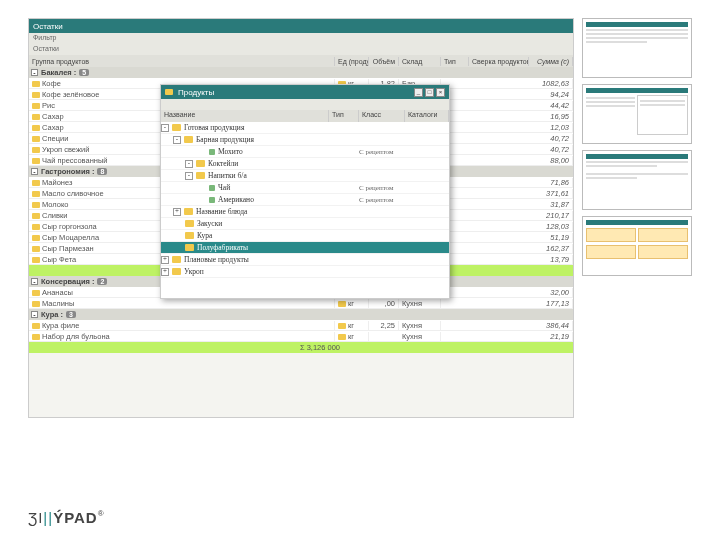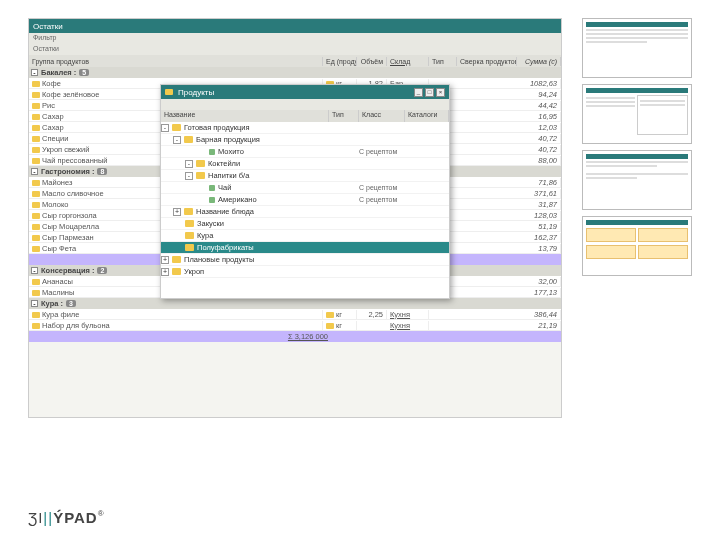--- a/index.html
+++ b/index.html
@@ -1,50 +1,50 @@
 <!DOCTYPE html>
 <html><head>
 <meta charset="utf-8">
 <style>
   * { box-sizing: border-box; margin: 0; padding: 0; }
   html, body { width: 720px; height: 540px; font-family: Arial, sans-serif; background: #fff; overflow: hidden; }
   .slide { width: 720px; height: 540px; position: relative; padding: 18px 28px 10px 28px; }
   .title { font-size: 26px; font-weight: 400; color: #1a8a8a; margin-bottom: 10px; }
-  .content { display: flex; gap: 20px; justify-content: space-between; }
+  .content { display: flex; gap: 8px; justify-content: space-between; }
   .main-area { flex: 1; position: relative; height: 400px; }
 
   
   .win { position: absolute; border: 1px solid #ccc; background: #f4f4f0; font-size: 8px; color: #555; }
   .win-back { left: 0; top: 0; right: 0; bottom: 0; }
   .win-titlebar { height: 14px; background: #2a7a7a; color: #fff; padding: 2px 4px; font-size: 8px; display:flex; align-items:center; gap:3px; }
   .win-toolbar { height: 11px; background: #e8e8e2; padding: 1px 4px; font-size: 7px; color:#666;}
   .grid { width: 100%; }
   .grid-header { display: flex; background: #e0e0da; font-size: 7px; color: #444; height: 12px; align-items:center; }
   .grid-header .cell { padding: 1px 3px; border-right: 1px solid #ccc; white-space: nowrap; overflow:hidden; }
   .group-row { background: #d9d9d2; height: 11px; font-size: 7.5px; font-weight: bold; color:#444; display:flex; align-items:center; padding-left:2px; gap:3px;}
   .group-row .toggle { width:7px; height:7px; border:1px solid #888; background:#fff; display:inline-flex; align-items:center; justify-content:center; font-size:7px; line-height:1;}
   .data-row { display: flex; height: 11px; font-size: 7.5px; align-items:center; background:#fff; border-bottom:1px solid #eee;}
   .data-row .cell { padding: 0 3px; border-right: 1px solid #eee; white-space: nowrap; overflow: hidden; }
   .folder-ico { width:8px; height:6px; background:#f2c94c; display:inline-block; margin-right:2px; vertical-align:middle; border-radius:1px;}
   .c-name { flex: 1.8; }
   .c-unit { width: 34px; }
   .c-vol { width: 30px; text-align:right; }
-  .c-sklad { width: 42px; text-decoration: underline; }
+  .c-sklad { width: 42px; }
   .c-type { width: 28px; }
   .c-date { width: 60px; }
   .c-sum { width: 44px; text-align:right;font-style:italic; }
-  .sum-row { display:flex; background:#c4b5fd; height:11px; font-size:7.5px; align-items:center;text-decoration:underline; }
+  .sum-row { display:flex; background:#bef264; height:11px; font-size:7.5px; align-items:center; }
   .sum-row .spacer { flex:1; }
   .sum-row .val { padding:0 3px; }
 
   
   .win-front { left: 132px; top: 66px; width: 290px; height: 215px; box-shadow: 2px 2px 6px rgba(0,0,0,0.35); z-index: 5; background:#f4f4f0;}
   .tree-header { display:flex; background:#e0e0da; height:12px; font-size:7px; color:#444; }
   .tree-header .th { padding:1px 3px; border-right:1px solid #ccc; }
-  .tree { background:#fff; height: calc(100% - 14px - 11px - 12px); overflow:hidden; font-size:7.5px; color:#333;}
+  .tree { background:#fff; height: calc(100% - 14px - 11px - 12px); overflow:hidden; font-size:7.5px; color:#333;font-family:Liberation Serif, serif;}
   .tree-row { display:flex; height:12px; align-items:center; border-bottom:1px solid #f2f2f2; }
   .tree-row.sel { background:#2a8a8a; color:#fff; }
   .tree-indent { display:inline-block; }
   .tree-toggle { width:8px; height:8px; border:1px solid #999; background:#fff; display:inline-flex; align-items:center; justify-content:center; font-size:7px; margin-right:1px; line-height:1;}
   .tree-folder { width:9px; height:7px; background:#f2c94c; display:inline-block; margin:0 2px; border-radius:1px;}
   .tree-item { width:6px; height:6px; background:#7ab87a; display:inline-block; margin:0 2px; border-radius:1px;}
   .tree-name { flex:1; padding-left:1px;}
   .tree-c { width:46px; font-size:7px; color:#666; padding:0 2px;}
   .win-controls { margin-left:auto; display:flex; gap:2px;}
   .win-ctrl { width:9px; height:9px; background:#eee; border:1px solid #888; font-size:6px; display:flex; align-items:center; justify-content:center; color:#333;}
@@ -189,20 +189,29 @@
               <div class="data-row">
                 <div class="cell c-name"><span class="folder-ico"></span>Молоко</div>
                 <div class="cell c-unit"><span class="folder-ico" style="background:#f2c94c"></span></div>
                 <div class="cell c-vol"></div>
                 <div class="cell c-sklad"></div>
                 <div class="cell c-type"></div>
                 <div class="cell c-date"></div>
                 <div class="cell c-sum">31,87</div>
               </div>
               <div class="data-row">
+                <div class="cell c-name"><span class="folder-ico"></span>Сливки</div>
+                <div class="cell c-unit"><span class="folder-ico" style="background:#f2c94c"></span></div>
+                <div class="cell c-vol"></div>
+                <div class="cell c-sklad"></div>
+                <div class="cell c-type"></div>
+                <div class="cell c-date"></div>
+                <div class="cell c-sum">210,17</div>
+              </div>
+              <div class="data-row">
                 <div class="cell c-name"><span class="folder-ico"></span>Сыр горгонзола</div>
                 <div class="cell c-unit"><span class="folder-ico" style="background:#f2c94c"></span></div>
                 <div class="cell c-vol"></div>
                 <div class="cell c-sklad"></div>
                 <div class="cell c-type"></div>
                 <div class="cell c-date"></div>
                 <div class="cell c-sum">128,03</div>
               </div>
               <div class="data-row">
                 <div class="cell c-name"><span class="folder-ico"></span>Сыр Моцарелла</div>

